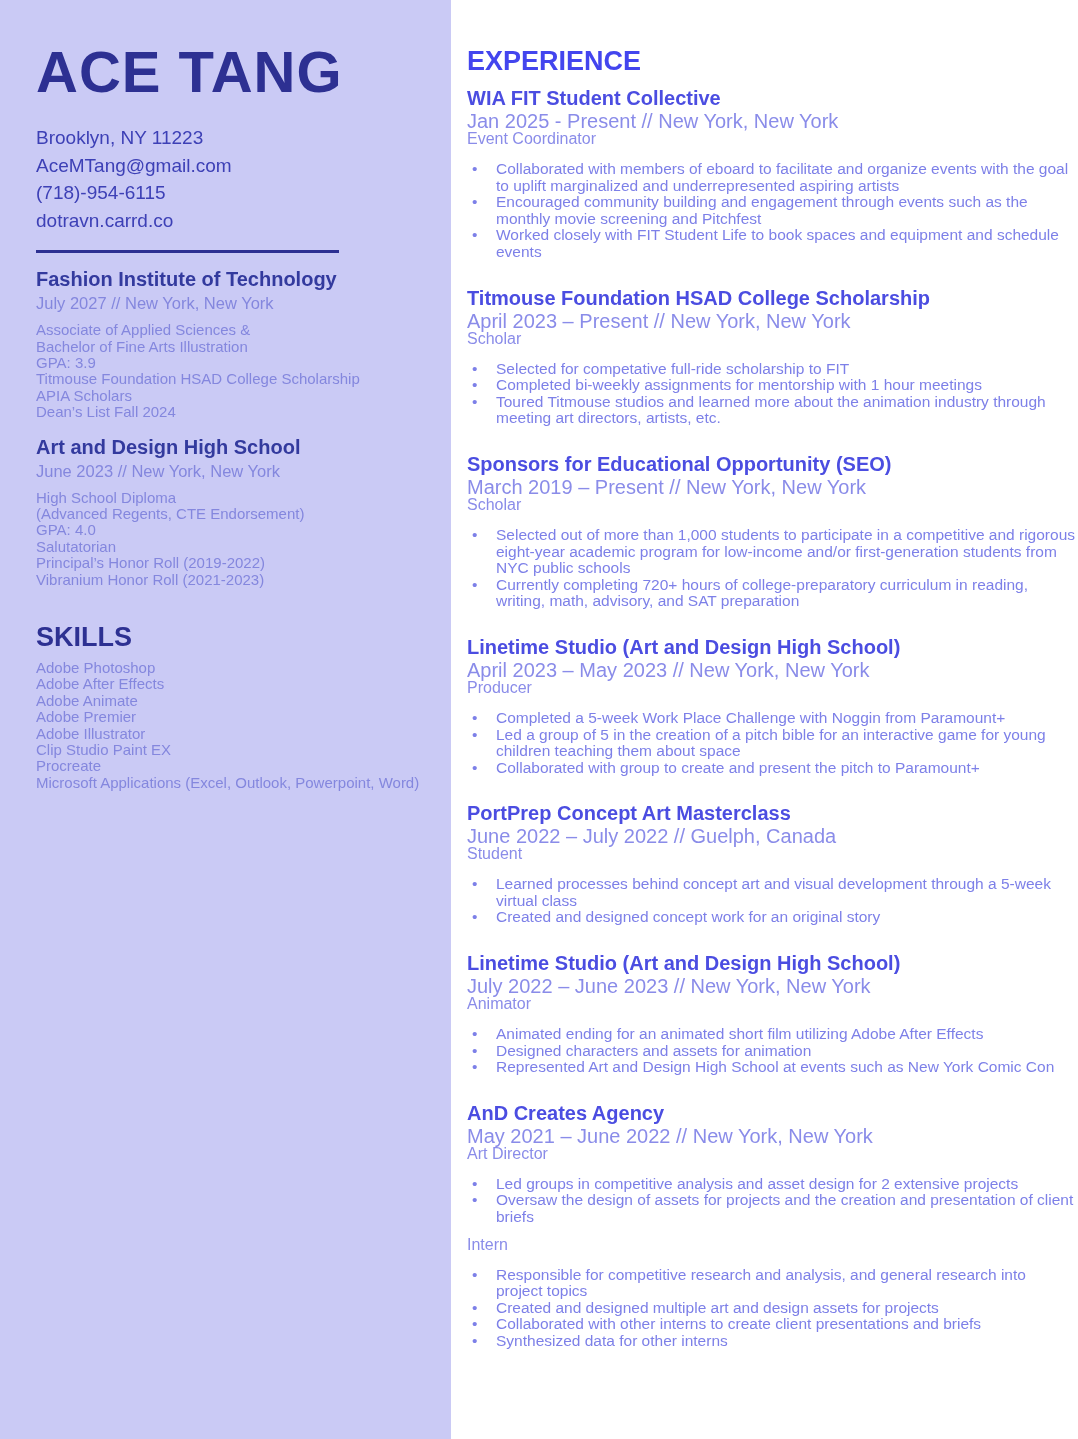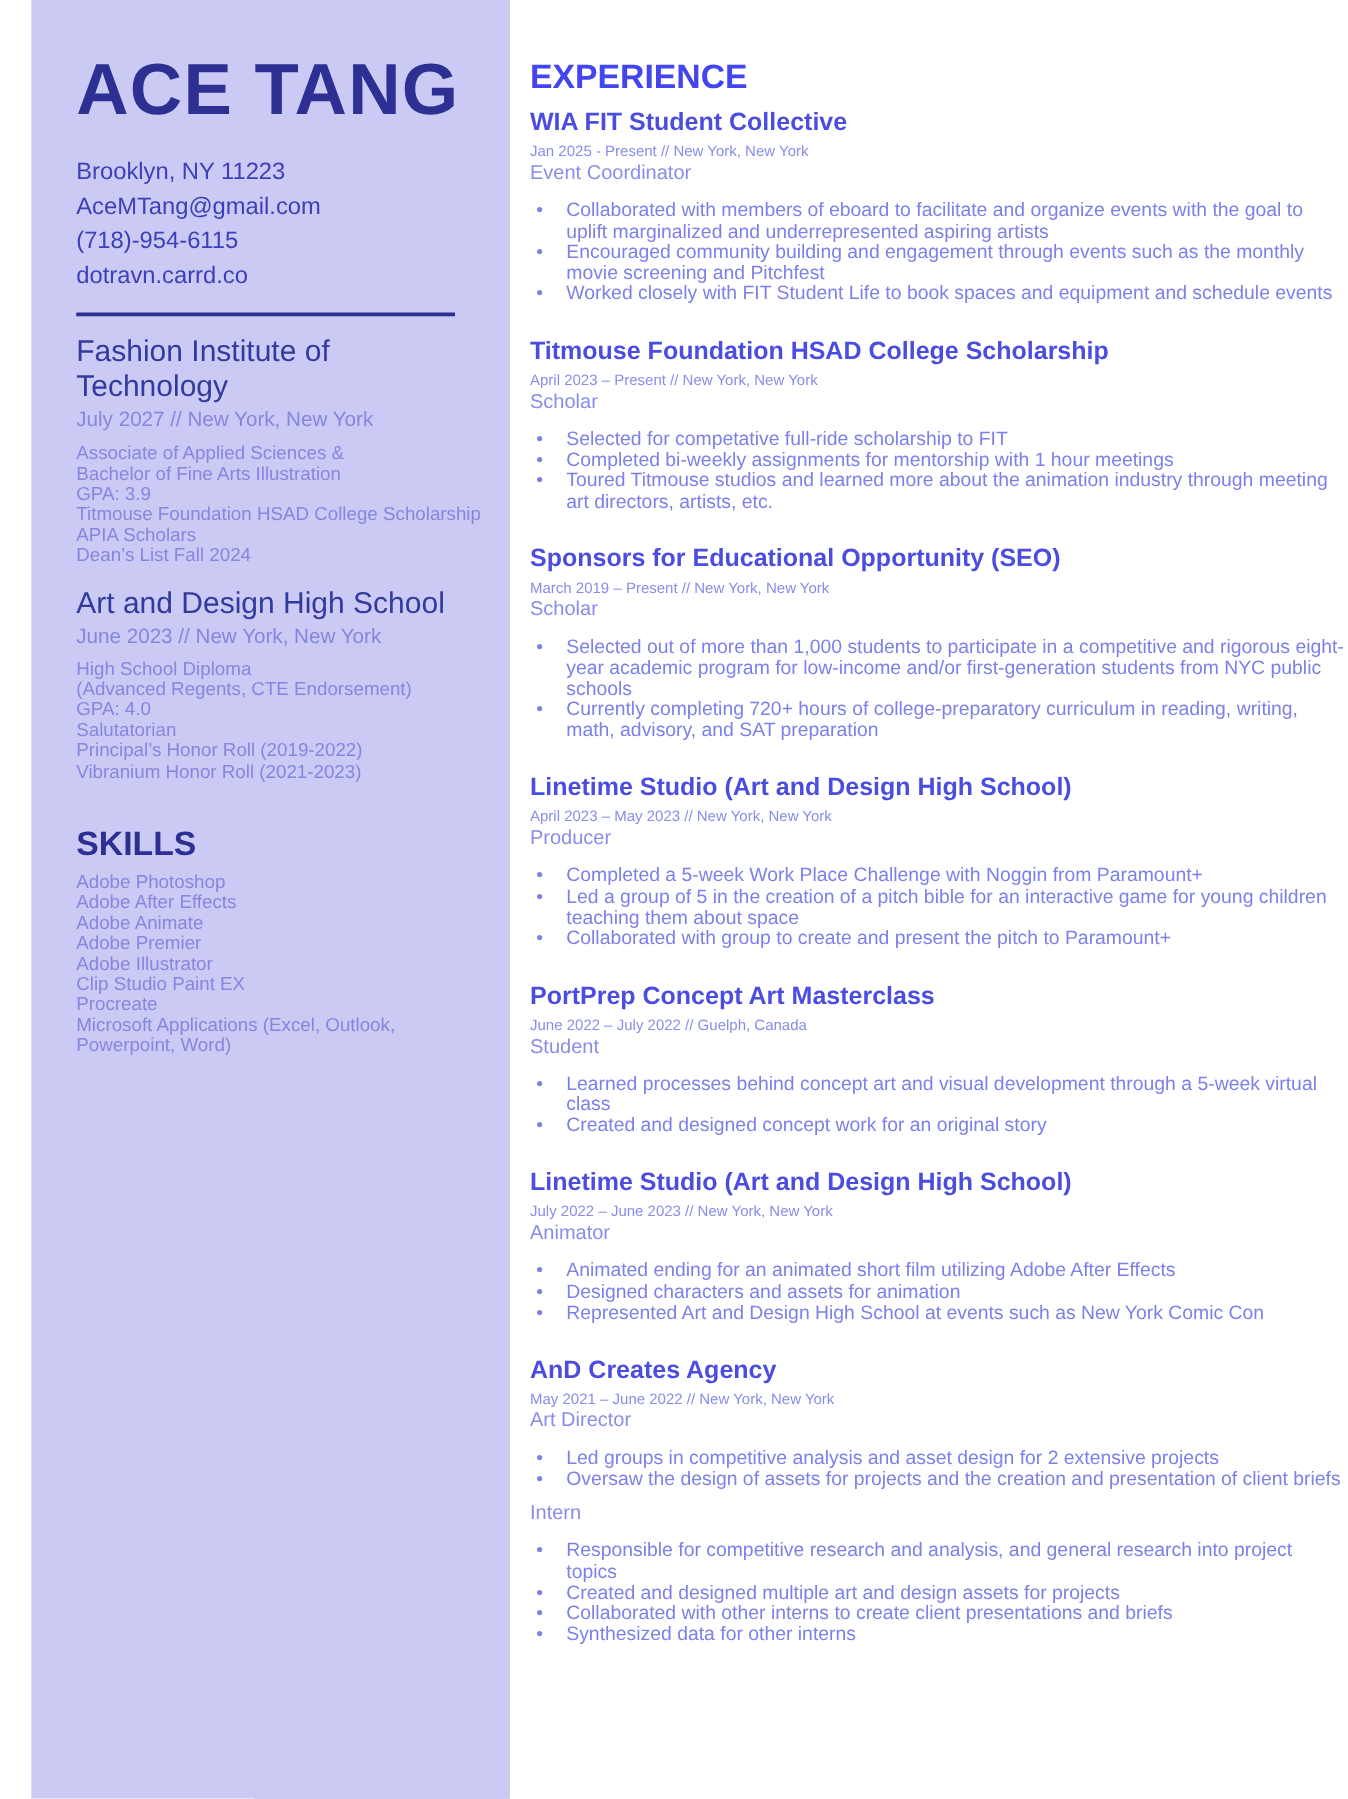--- a/index.html
+++ b/index.html
@@ -11,24 +11,23 @@
   }
   .page {
     position: relative;
     width: 1078px; height: 1439px;
     display: flex;
     background: var(--main_bg, #ffffff);
   }
 
   
   .sidebar {
-    width: 383px; flex: none; height: 100%;
+    width: 451px; flex: none; height: 100%;
     background: var(--sidebar_bg, #cacaf5);
     padding: 42px 18px 0 36px;
-    margin-left: 25px;
   }
   .name {
     font-size: 58px; font-weight: 700; letter-spacing: 1px;
     color: var(--navy, #2d3092);
     line-height: 1.02;
     margin-bottom: 23px;
   }
   .contact-line {
     font-size: 19px; line-height: 27.5px;
     color: var(--contact, #3d40b6);
@@ -37,21 +36,21 @@
     width: 303px; border-top: 3px solid var(--navy, #2d3092);
     margin-top: 16px;
   }
   .side-h {
     font-size: 27px; font-weight: 700;
     color: var(--navy, #2d3092);
     margin-top: 24px;
   }
   .school { margin-top: 15px; }
   .school-name {
-    font-size: 24px; font-weight: 400;
+    font-size: 20px; font-weight: 700;
     color: var(--navy2, #333a9e);
   }
   .side-sub {
     font-size: 16.5px; color: var(--muted, #8487de);
     margin-top: 3px;
   }
   .detail-list { margin-top: 9px; }
   .detail-line {
     font-size: 15px; line-height: 16.4px;
     color: var(--muted, #8487de);
@@ -67,21 +66,21 @@
     font-size: 27px; font-weight: 700;
     color: var(--bright_blue, #4345ee);
   }
   .entries { margin-top: 10px; }
   .entry { margin-bottom: 26px; }
   .entry-title {
     font-size: 20px; font-weight: 700;
     color: var(--entry_blue, #4b4de1);
   }
   .entry-sub {
-    font-size: 12px; line-height: 17px;
+    font-size: 20px; line-height: 17px;
     color: var(--light_blue, #8a8ce9);
     margin-top: 3px;
   }
   .role-title {
     font-size: 16px; line-height: 17px;
     color: var(--light_blue, #8a8ce9);
   }
   .role + .role { margin-top: 10px; }
   .bullets { margin-top: 14px; }
   .bullet {

